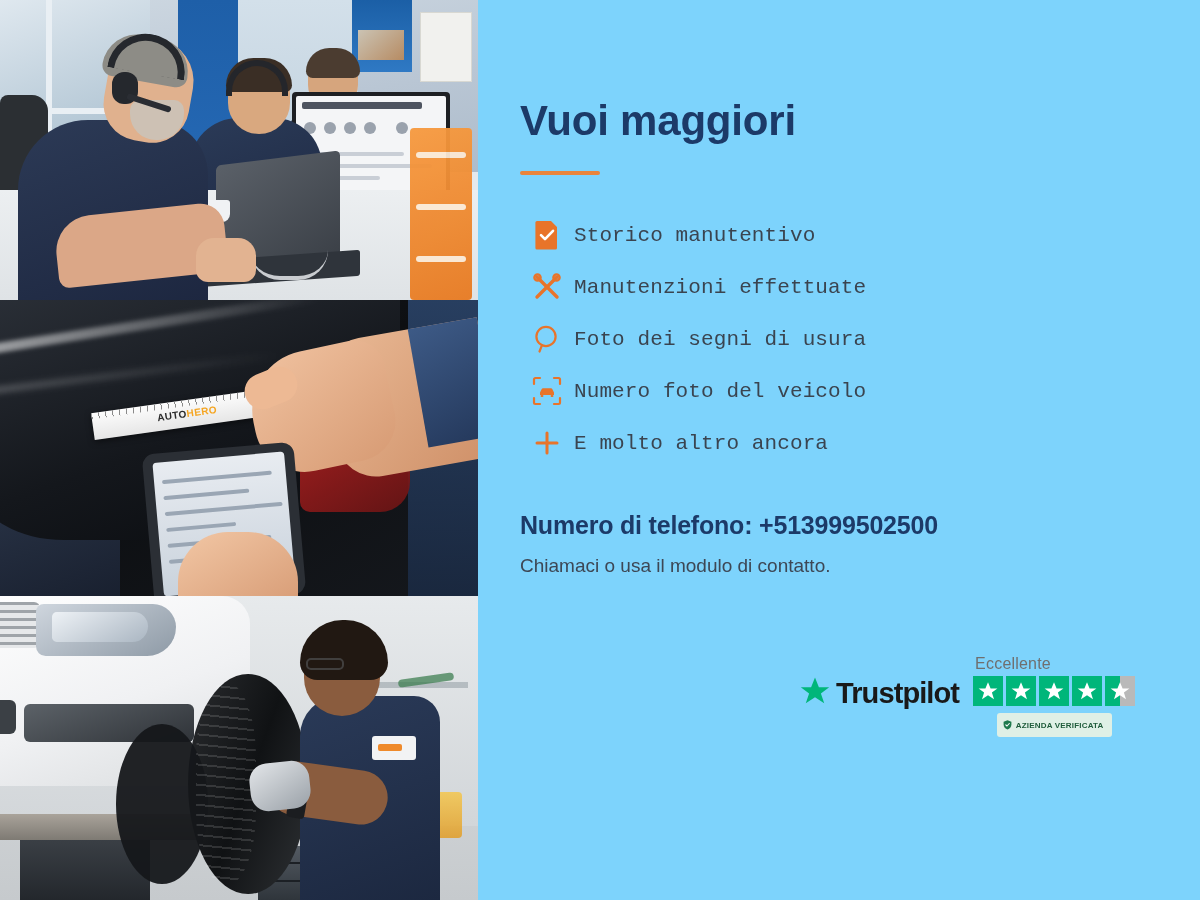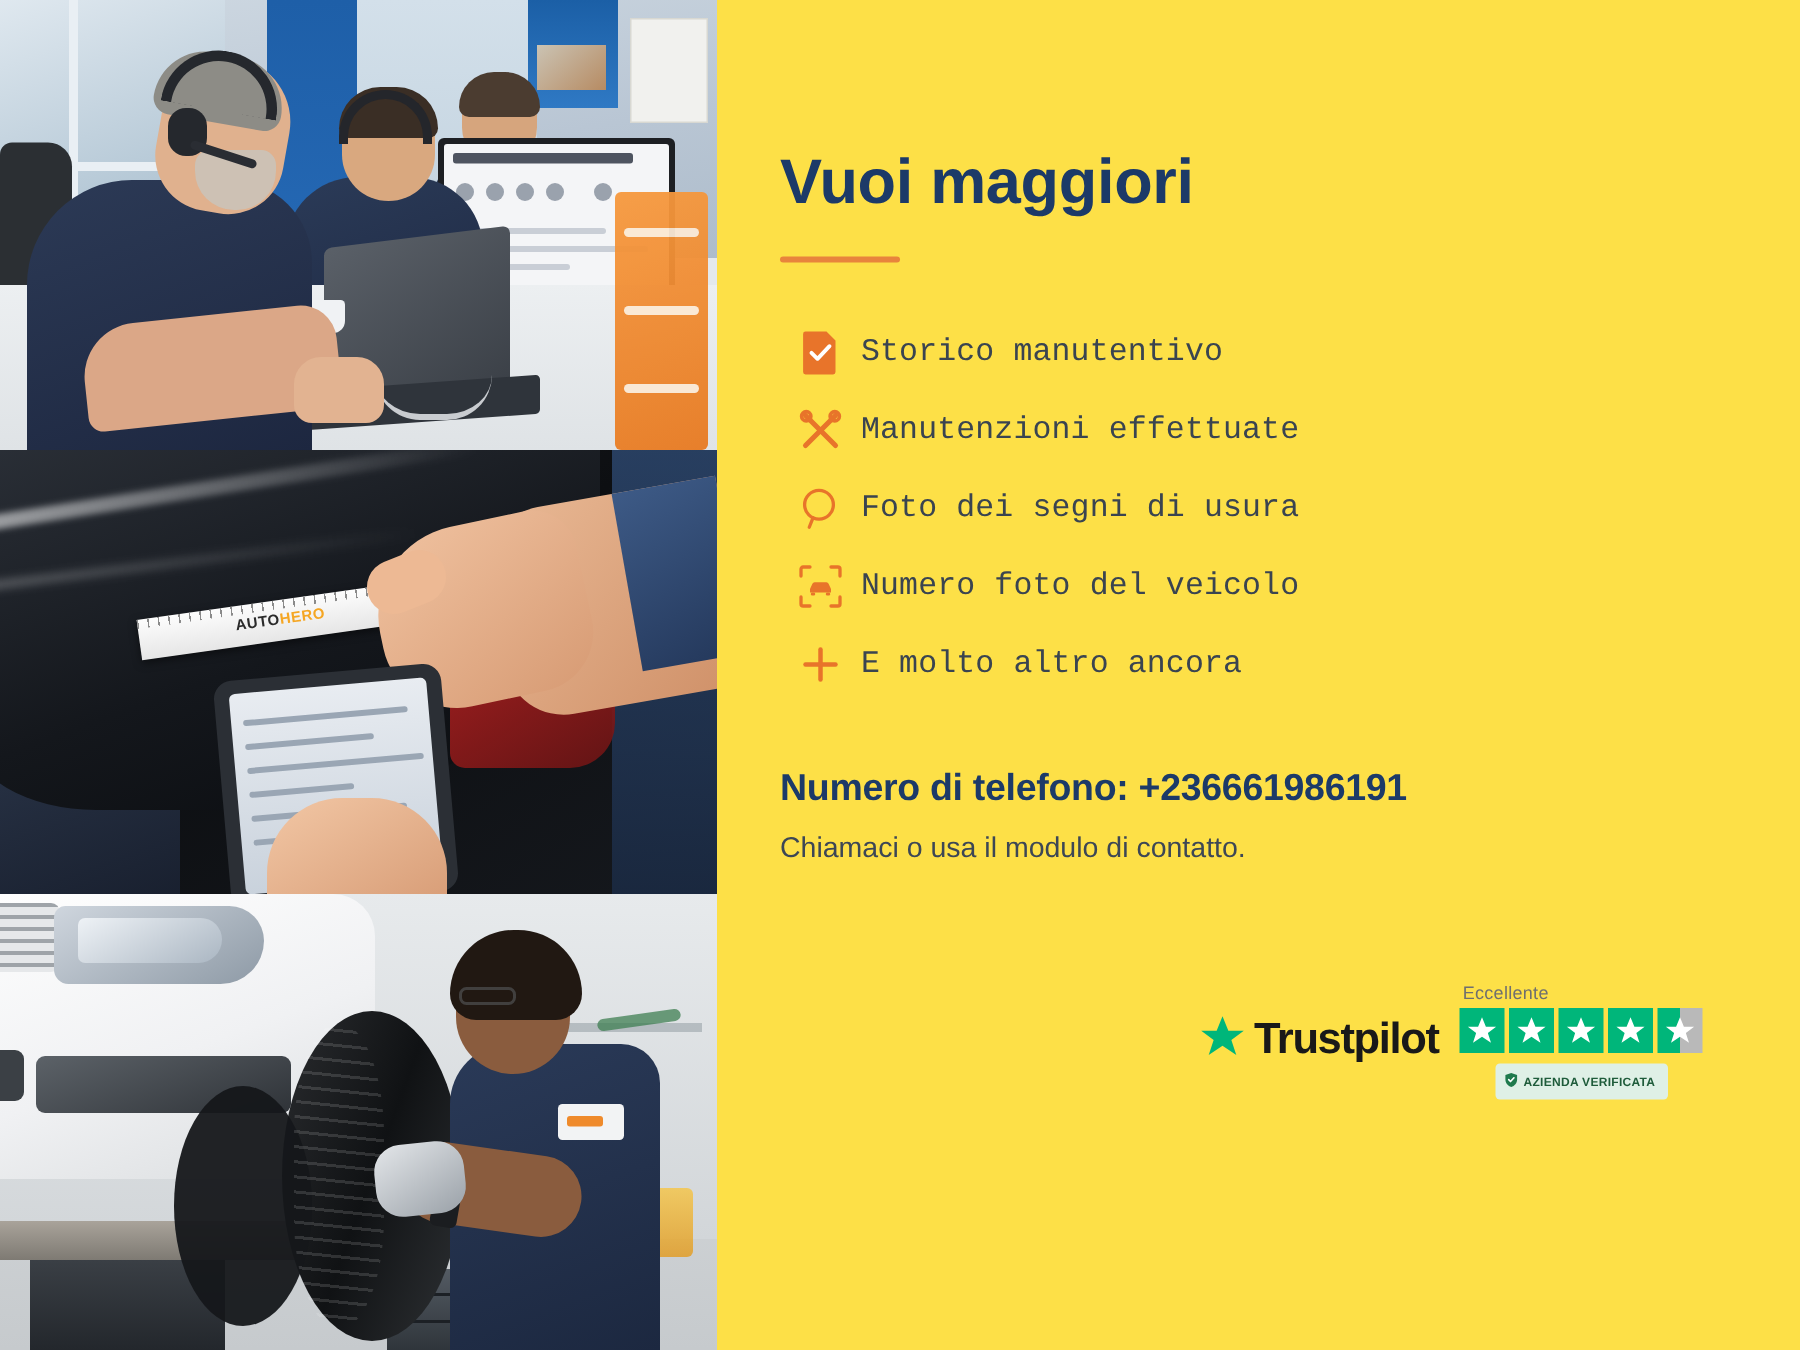--- a/index.html
+++ b/index.html
@@ -370,21 +370,21 @@
   .p3 .green-hose {
     position:absolute; right:24px; top:80px; width:56px; height:8px;
     background:#3f7f52; border-radius:4px; transform:rotate(-8deg); opacity:.75;
   }
 
   
   .content {
     position:relative;
     flex:1 1 auto;
     padding:96px 4px 0 42px;
-    background:#fde047;
+    background:#7dd3fc;
   }
   .headline {
     font-size:42px; line-height:1.17; font-weight:bold;
     color:#1c3a68; letter-spacing:-0.2px;
     max-width:430px;
   }
   .headline-rule {
     width:80px; height:4px; background:#e8843c;
     margin-top:26px; border-radius:2px;
   }
@@ -417,21 +417,21 @@
   .trustpilot {
     position:absolute; left:322px; top:655px;
     display:flex; align-items:flex-start; gap:14px;
   }
   .tp-logo { display:flex; align-items:center; gap:6px; margin-top:21px; }
   .tp-wordmark {
     font-size:29px; font-weight:bold; color:#191919; letter-spacing:-.9px;
   }
   .tp-right { display:flex; flex-direction:column; align-items:center; }
   .tp-excellent {
-    font-size:12px; color:#6f6f6f; letter-spacing:.2px;
+    font-size:16px; color:#6f6f6f; letter-spacing:.2px;
     align-self:flex-start; margin-left:2px; margin-bottom:3px;
   }
   .tp-stars { display:flex; gap:3px; }
   .tp-star-box {
     width:30px; height:30px; background:#00b67a;
     display:flex; align-items:center; justify-content:center;
   }
   .tp-star-box.half {
     background:linear-gradient(90deg,#00b67a 50%,#b9b9b9 50%);
   }
@@ -647,21 +647,21 @@
             <g stroke="#e8742a" stroke-width="3" stroke-linecap="round">
               <line x1="15" y1="5" x2="15" y2="25"></line>
               <line x1="5" y1="15" x2="25" y2="15"></line>
             </g>
           </svg>
         </span>
         <span class="feature-label">E molto altro ancora</span>
       </div>
     </div>
 
-    <div class="phone">Numero di telefono: +236661986191</div>
+    <div class="phone">Numero di telefono: +513999502500</div>
 
     <div class="contact-lines">
       <div class="contact-line">Chiamaci o usa il modulo di contatto.</div>
     </div>
 
     <div class="trustpilot">
       <div class="tp-logo">
         <span>
           <svg width="30" height="30" viewBox="0 0 30 30">
             <polygon points="15,1.5 18.9,11.2 29.2,11.2 20.9,17.4 24.2,27.3 15,21.2 5.8,27.3 9.1,17.4 0.8,11.2 11.1,11.2" fill="#00b67a"></polygon>

